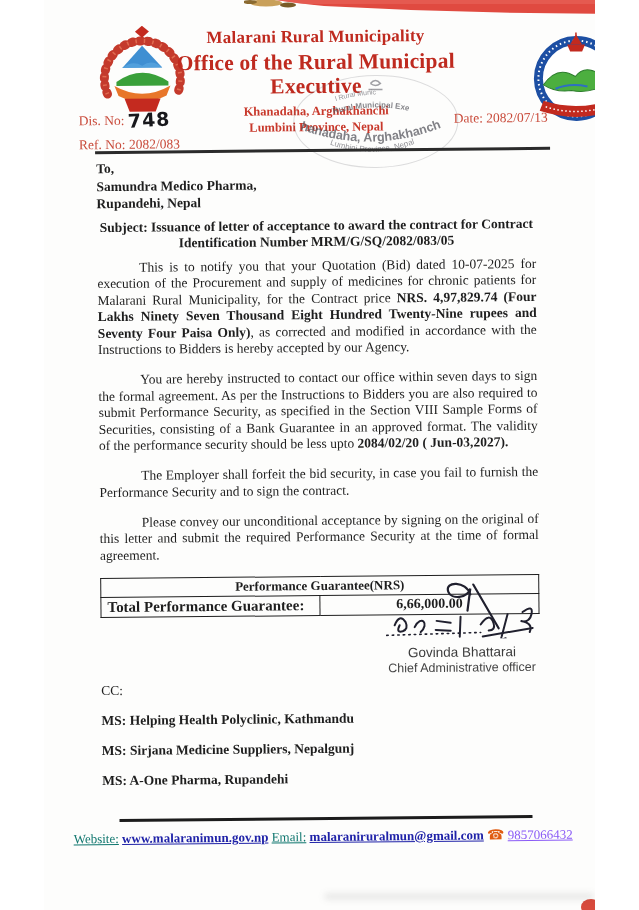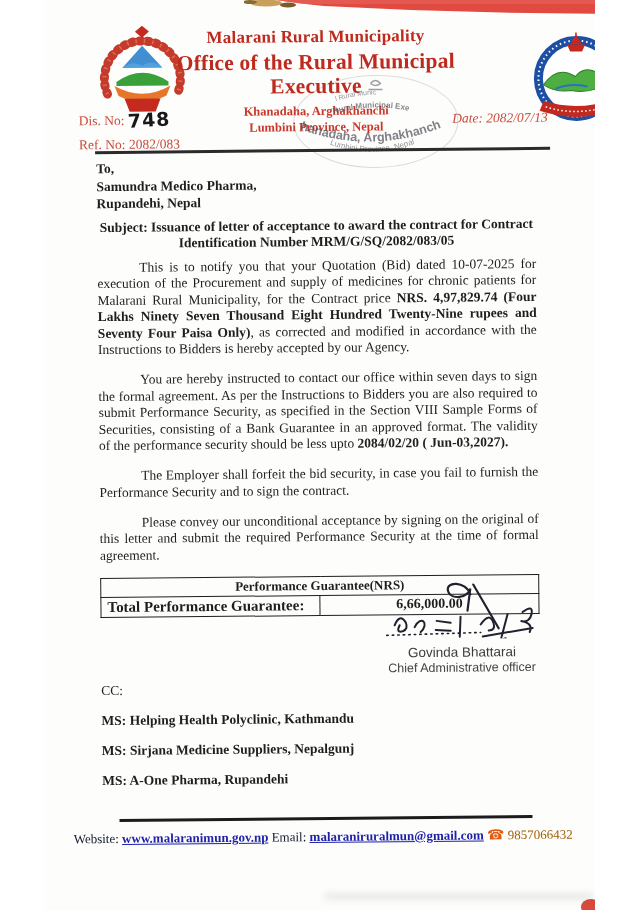--- a/index.html
+++ b/index.html
@@ -18,21 +18,21 @@
   
   .logo-left{position:absolute;left:52px;top:24px;width:100px;height:106px;}
   .logo-right{position:absolute;left:489px;top:33px;width:95px;height:100px;}
   .head-center{position:absolute;left:115px;right:115px;top:27px;text-align:center;line-height:1.15;}
   .head-muni{font-size:17px;font-weight:bold;color:#bf2a1f;letter-spacing:.2px;}
   .head-office{font-size:21.5px;font-weight:bold;color:#bf2a1f;margin-top:3px;letter-spacing:.2px;}
   .head-addr{font-size:12.5px;font-weight:bold;color:#c8392c;margin-top:5px;}
   .head-addr2{font-size:12.5px;font-weight:bold;color:#c8392c;margin-top:2px;}
   .meta-left{position:absolute;left:38px;top:104px;color:#c94b3b;font-size:13.5px;line-height:1.5;}
   .handwritten{display:inline-block;font-family:"DejaVu Sans",sans-serif;font-size:19px;font-weight:bold;color:#18181c;transform:rotate(-3deg);letter-spacing:1px;margin-left:3px;vertical-align:-2px;}
-  .meta-date{position:absolute;right:44px;top:112px;color:#c94b3b;font-size:13.5px;font-style:italic;}
+  .meta-date{position:absolute;right:44px;top:112px;color:#c94b3b;font-size:13.5px;}
   .stamp{position:absolute;left:240px;top:70px;width:190px;height:104px;opacity:.82;}
   .rule-top{position:absolute;left:54px;right:42px;top:149px;height:3px;background:#2b2b2b;}
 
   
   .letter-body{position:absolute;left:55px;right:57px;top:158px;font-size:13.5px;line-height:16.5px;text-align:justify;}
   .to-block{font-weight:bold;line-height:17.5px;text-align:left;}
   .subject{margin-top:7px;font-weight:bold;text-align:center;line-height:16.5px;}
   .para{margin-top:7px;text-indent:42px;}
   .para b{font-weight:bold;}
 
@@ -48,24 +48,24 @@
   .sig-title{font-family:"Liberation Sans",sans-serif;font-size:12.5px;color:#444;margin-top:1px;}
 
   
   .cc{position:absolute;left:55px;top:680px;font-size:13.5px;line-height:18px;}
   .cc-label{font-weight:normal;}
   .cc-item{font-weight:bold;margin-top:12px;}
 
   
   .rule-bottom{position:absolute;left:72px;right:66px;top:817px;height:2.5px;background:#1c1c1c;}
   .footer{position:absolute;left:0;right:0;top:828px;text-align:center;font-size:13px;}
-  .f-label{color:#0f172a;}
+  .f-label{color:#0f766e;text-decoration:underline;}
   .f-link{color:#1f22a8;font-weight:bold;text-decoration:underline;}
   .f-phone-icon{color:#e05c12;font-size:14px;}
-  .f-phone{color:#a16207;}
+  .f-phone{color:#8b5cf6;text-decoration:underline;}
 </style>
 </head>
 <body>
 
 <div class="page">
 
   <svg class="top-band" viewBox="0 0 439 18" preserveAspectRatio="none">
     <path d="M32,0 L439,0 L439,13 Q260,16 80,6 Q50,3 32,0 Z" fill="#e04a40"></path>
     <path d="M32,0 L439,0 L439,4 L60,4 Z" fill="#e8655c" opacity=".6"></path>
     <ellipse cx="22" cy="3" rx="16" ry="3.5" fill="#c9a05a"></ellipse>

